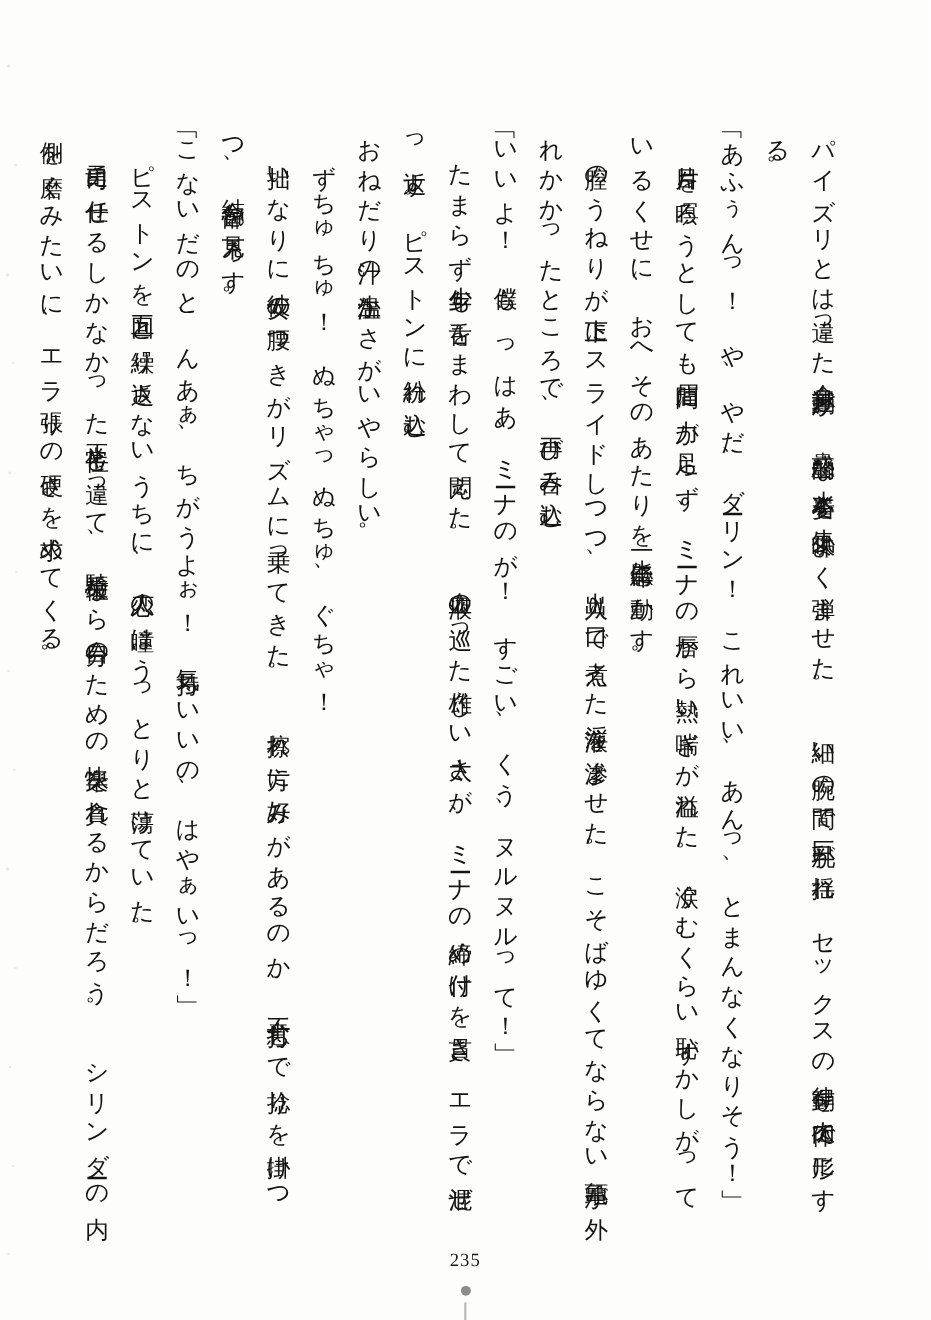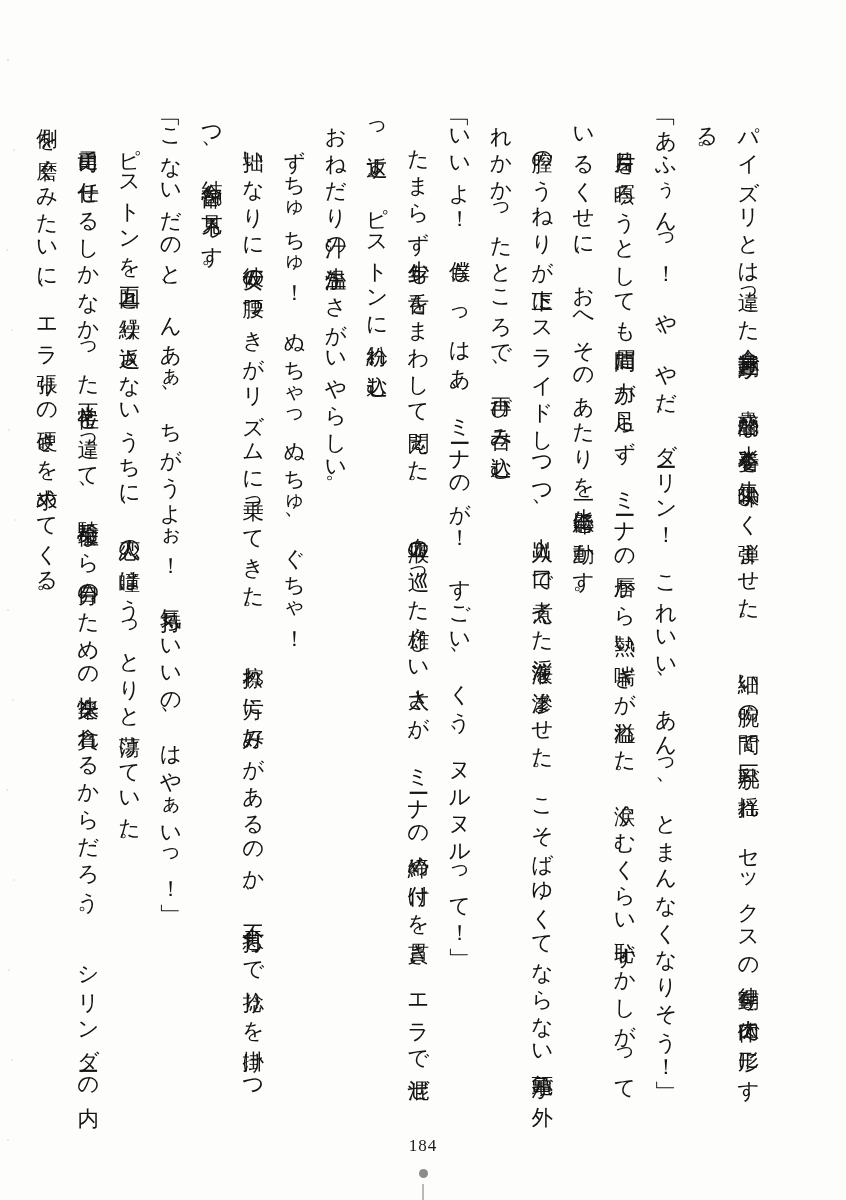--- a/index.html
+++ b/index.html
@@ -111,17 +111,17 @@
     <p class="noindent">「いいよ！　僕も、っはあ、ミーナのが！　すごい、くう、ヌルヌルって！」</p>
     <p>たまらず少年も舌をまわして悶えた。　血液の巡った雄々しい太さが、ミーナの締め付けを貫き、エラで混ぜっ返す。ピストンに紛れ込む、</p>
     <p class="noindent">おねだり汁の生温かさがいやらしい。</p>
     <p>ずちゅちゅ！　ぬちゃっぬちゅ、ぐちゃ！</p>
     <p>拙いなりに彼女の腰つきがリズムに乗ってきた。　擦れ方に好みがあるのか、不意打ちで捻りを掛けつつ、結合部を見下ろす。</p>
     <p class="noindent">「こないだのと、んあぁ、ちがうよぉ！　気持ちいいの、はやぁいっ！」</p>
     <p>ピストンを五回と繰り返さないうちに、恋人の瞳はうっとりと蕩けていた。</p>
     <p>勇司に任せるしかなかった正常位と違って、騎乗位なら自分のための快楽を貪れるからだろう。　シリンダーの内側を磨くみたいに、エラ張りの硬さを求めてくる。</p>
   </div>
 
-  <div class="folio">184</div>
+  <div class="folio">235</div>
   <div class="footer-dot"></div>
   <div class="footer-rule"></div>
 
 </div>
 
 </body></html>

